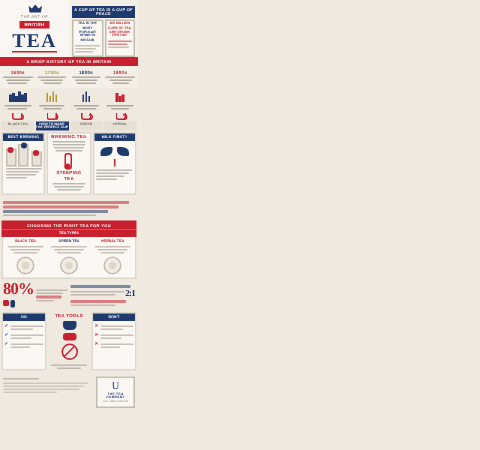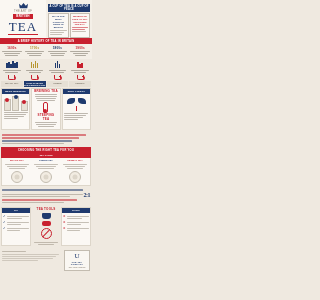--- a/index.html
+++ b/index.html
@@ -15,21 +15,21 @@
   
   .header{position:relative;height:38px;background:#f4efe7;display:flex;}
   .hdr-left{width:46px;position:relative;background:#faf7f2;
             display:flex;flex-direction:column;align-items:center;padding-top:3px;
             box-sizing:border-box;}
   .crown{width:9px;height:6px;color:#1f3a6e;font-size:6px;line-height:6px;text-align:center;}
   .crown svg{display:block;}
   .hdr-sub{font-size:2.6px;color:#8c8377;letter-spacing:.3px;margin-top:1px;}
   .redbox{margin-top:1px;background:#c8202e;color:#fff;font-size:3px;font-weight:bold;
           padding:1px 3px;letter-spacing:.2px;line-height:1.1;text-align:center;}
-  .tea-word{font-size:13px;font-weight:normal;color:#1f3a6e;letter-spacing:1px;
+  .tea-word{font-size:13px;font-weight:bold;color:#1f3a6e;letter-spacing:1px;
             line-height:13px;margin-top:1px;font-family:"Liberation Serif",serif;}
   .hdr-rule{width:30px;height:1px;background:#c8202e;margin-top:1px;}
 
   .hdr-right{flex:1;position:relative;padding:4px 2px 0 2px;box-sizing:border-box;
              display:flex;flex-direction:column;gap:1px;}
   .bluebar{background:#1f3a6e;color:#fff;font-size:2.6px;font-weight:bold;
            text-align:center;padding:1px 0;letter-spacing:.2px;}
   .hdr-cards{display:flex;gap:1px;}
   .hdr-card{flex:1;border:.5px solid #c3bcb0;background:#fbf8f4;padding:1px;box-sizing:border-box;}
   .hdr-card .ttl{font-size:2.3px;font-weight:bold;color:#1f3a6e;line-height:1.2;text-align:center;}
@@ -357,20 +357,35 @@
         <div class="tri-ttl">HERBAL TEA</div>
         <span class="tl c" style="color:#9a9183;width:90%"></span>
         <span class="tl c" style="color:#9a9183;width:76%"></span>
         <span class="tl c" style="color:#9a9183;width:60%"></span>
         <div class="circ"></div>
       </div>
     </div>
   </div>
 
   <div class="statrow">
+    <div class="stat-r">
+      <div>
+        <div class="bignum red">80%</div>
+        <div style="display:flex;gap:1px;margin-top:1px">
+          <span style="width:4px;height:4px;background:#c8202e;border-radius:1px;display:block"></span>
+          <span style="width:3px;height:5px;background:#1f3a6e;border-radius:1px;display:block"></span>
+        </div>
+      </div>
+      <div class="stat-txt">
+        <span class="tl" style="color:#9a9183"></span>
+        <span class="tl" style="color:#9a9183;width:88%"></span>
+        <span class="tl t2" style="color:#c8202e;width:80%"></span>
+        <span class="tl" style="color:#9a9183;width:60%"></span>
+      </div>
+    </div>
     <div class="stat-l">
       <span class="tl t2" style="color:#1f3a6e;width:92%"></span>
       <div style="display:flex;align-items:center;gap:1px;margin-top:1px">
         <div style="flex:1">
           <span class="tl" style="color:#9a9183"></span>
           <span class="tl" style="color:#9a9183;width:85%"></span>
         </div>
         <div class="bignum" style="font-size:6px;line-height:6px">2:1</div>
       </div>
       <span class="tl t2" style="color:#c8202e;width:85%"></span>

